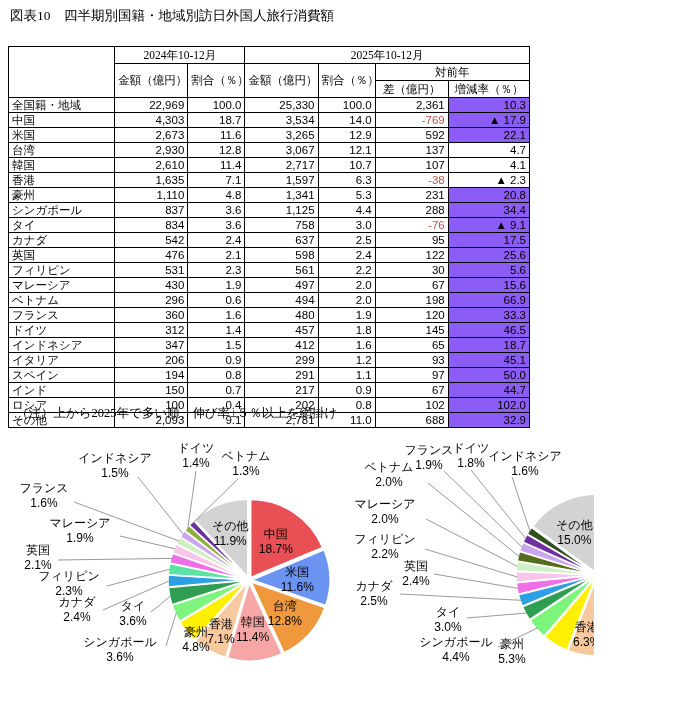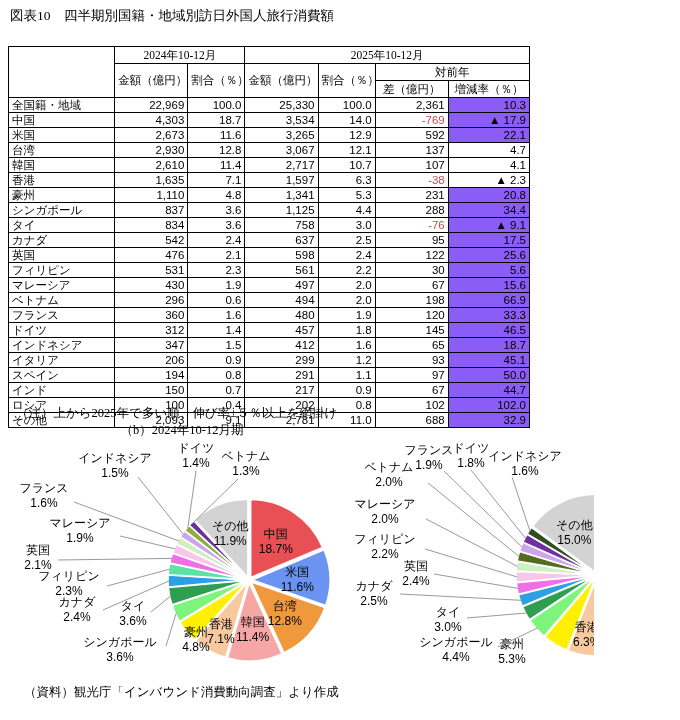--- a/index.html
+++ b/index.html
@@ -260,21 +260,20 @@
           <td class="num">2,781</td>
           <td class="num">11.0</td>
           <td class="num">688</td>
           <td class="num hl-pink">32.9</td>
         </tr>
       </tbody>
   </table>
 
   <div class="note serif">（注）上から2025年で多い順、伸び率±５％以上を網掛け</div>
 
-  <div class="pie-title serif" id="pie-title-b">（b）2024年10-12月期</div>
 
   <svg class="pie" id="pie-b" width="350" height="240">
       <path d="M 250.7 137.5 L 250.7 59.5 A 78 78 0 0 1 322.6 107.4 Z" fill="#E85055" stroke="#fff" stroke-width="1.5"></path>
       <path d="M 252.0 139.9 L 324.0 109.8 A 78 78 0 0 1 325.7 165.4 Z" fill="#6B94F2" stroke="#fff" stroke-width="1.5"></path>
       <path d="M 251.2 142.0 L 324.9 167.5 A 78 78 0 0 1 284.0 212.8 Z" fill="#F0983C" stroke="#fff" stroke-width="1.5"></path>
       <path d="M 249.2 143.0 L 282.0 213.8 A 78 78 0 0 1 227.5 217.9 Z" fill="#F7A6A6" stroke="#fff" stroke-width="1.5"></path>
       <path d="M 247.5 142.6 L 225.8 217.5 A 78 78 0 0 1 195.6 200.8 Z" fill="#F6C99F" stroke="#fff" stroke-width="1.5"></path>
       <path d="M 246.7 141.9 L 194.7 200.1 A 78 78 0 0 1 179.8 182.0 Z" fill="#FFF000" stroke="#fff" stroke-width="1.5"></path>
       <path d="M 246.3 141.2 L 179.4 181.4 A 78 78 0 0 1 172.1 165.3 Z" fill="#7DF57D" stroke="#fff" stroke-width="1.5"></path>
       <path d="M 246.1 140.6 L 171.9 164.7 A 78 78 0 0 1 168.4 147.5 Z" fill="#2E9E50" stroke="#fff" stroke-width="1.5"></path>
@@ -355,15 +354,14 @@
       <text x="49" y="31" text-anchor="middle" class="plabel"><tspan x="49">ベトナム</tspan><tspan x="49" dy="15">2.0%</tspan></text>
       <line x1="104" y1="31" x2="182.0" y2="107.1" stroke="#999" stroke-width="1"></line>
       <text x="89" y="14" text-anchor="middle" class="plabel"><tspan x="89">フランス</tspan><tspan x="89" dy="15">1.9%</tspan></text>
       <line x1="131" y1="30" x2="185.8" y2="98.6" stroke="#999" stroke-width="1"></line>
       <text x="131" y="12" text-anchor="middle" class="plabel"><tspan x="131">ドイツ</tspan><tspan x="131" dy="15">1.8%</tspan></text>
       <line x1="172" y1="37" x2="190.0" y2="91.2" stroke="#999" stroke-width="1"></line>
       <text x="185" y="20" text-anchor="middle" class="plabel"><tspan x="185">インドネシア</tspan><tspan x="185" dy="15">1.6%</tspan></text>
       <text x="234.35773608072643" y="88.510290126705" text-anchor="middle" class="plabel"><tspan x="234.35773608072643">その他</tspan><tspan x="234.35773608072643" dy="15">15.0%</tspan></text>
     </svg>
 
-  <div class="source serif">（資料）観光庁「インバウンド消費動向調査」より作成</div>
 
 </div>
 
 </body></html>

